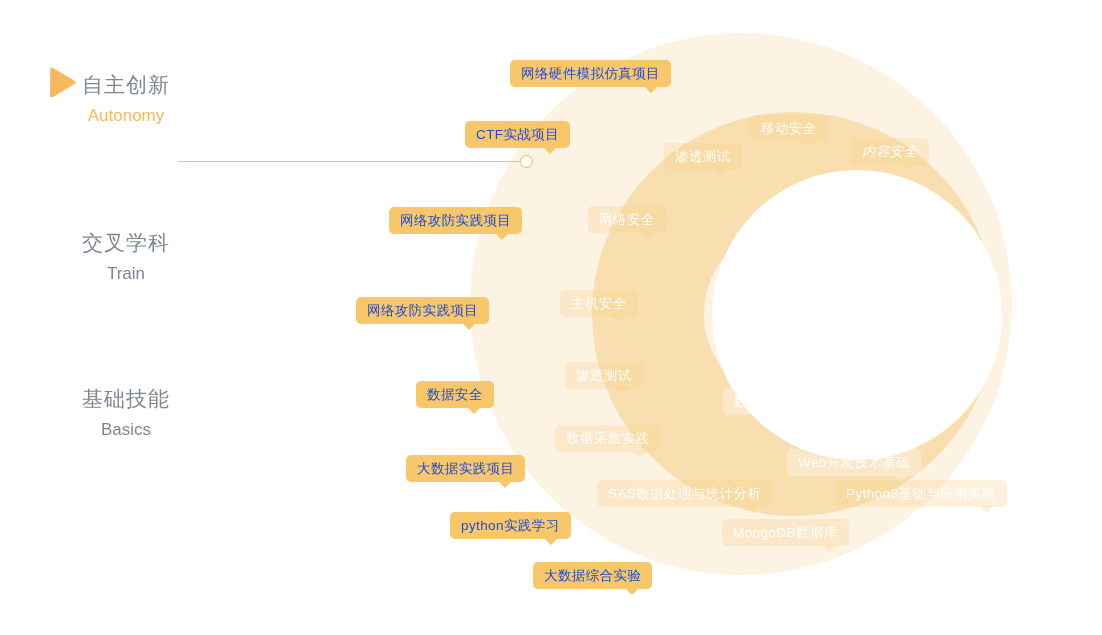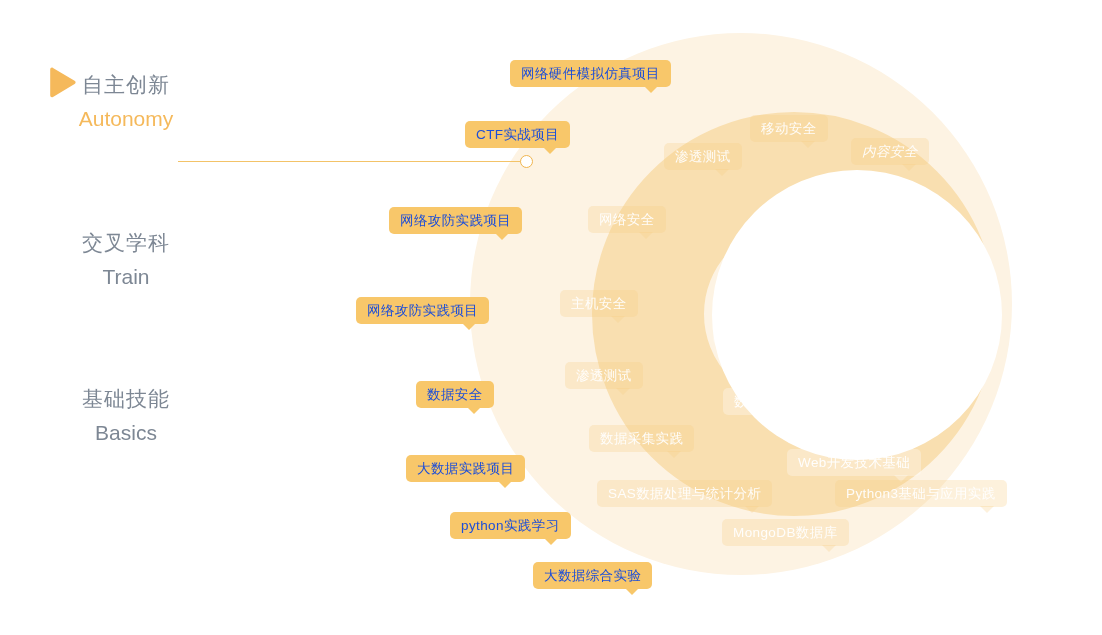--- a/index.html
+++ b/index.html
@@ -63,21 +63,21 @@
     white-space: nowrap;
   }
   .axis-label .cn {
     display: block;
     font-size: 21px;
     color: #7d8794;
     letter-spacing: 1px;
   }
   .axis-label .en {
     display: block;
-    font-size: 21px;
+    font-size: 17px;
     color: #7d8794;
     margin-top: 4px;
   }
   .axis-label.accent .en {
     color: #f5b95b;
   }
 
   .play-icon {
     position: absolute;
     left: 47px;
@@ -202,20 +202,20 @@
       <div class="tag lvl-faint" style="left: 750px; top: 115px;"><span class="txt">移动安全</span><span class="tail"></span></div>
       <div class="tag lvl-faint" style="left: 664px; top: 143px;"><span class="txt">渗透测试</span><span class="tail"></span></div>
       <div class="tag lvl-faint" style="left: 851px; top: 138px; font-style: italic;"><span class="txt">内容安全</span><span class="tail"></span></div>
       <div class="tag lvl-faint" style="left: 588px; top: 206px;"><span class="txt">网络安全</span><span class="tail"></span></div>
       <div class="tag lvl-faint2" style="left: 785px; top: 193px;"><span class="txt">R语言编程基础</span><span class="tail"></span></div>
       <div class="tag lvl-faint2" style="left: 733px; top: 248px;"><span class="txt">Python编程基础与实践</span><span class="tail"></span></div>
       <div class="tag lvl-faint" style="left: 560px; top: 290px;"><span class="txt">主机安全</span><span class="tail"></span></div>
       <div class="tag lvl-faint2" style="left: 713px; top: 317px;"><span class="txt">服务器配置与管理</span><span class="tail"></span></div>
       <div class="tag lvl-faint" style="left: 565px; top: 362px;"><span class="txt">渗透测试</span><span class="tail"></span></div>
       <div class="tag lvl-faint2" style="left: 723px; top: 388px;"><span class="txt">数据库管理与应用技术</span><span class="tail"></span></div>
-      <div class="tag lvl-faint" style="left: 589px; top: 425px;"><span class="txt">数据采集实践</span><span class="tail"></span></div>
+      <div class="tag lvl-faint" style="left: 555px; top: 425px; text-decoration: underline;"><span class="txt">数据采集实践</span><span class="tail"></span></div>
       <div class="tag lvl-faint2" style="left: 787px; top: 449px;"><span class="txt">Web开发技术基础</span><span class="tail"></span></div>
       <div class="tag lvl-faint" style="left: 597px; top: 480px;"><span class="txt">SAS数据处理与统计分析</span><span class="tail"></span></div>
       <div class="tag lvl-faint" style="left: 835px; top: 480px;"><span class="txt">Python3基础与应用实践</span><span class="tail"></span></div>
       <div class="tag lvl-faint" style="left: 722px; top: 519px;"><span class="txt">MongoDB数据库</span><span class="tail"></span></div>
     </div>
 
 </div>
 
 </body></html>

